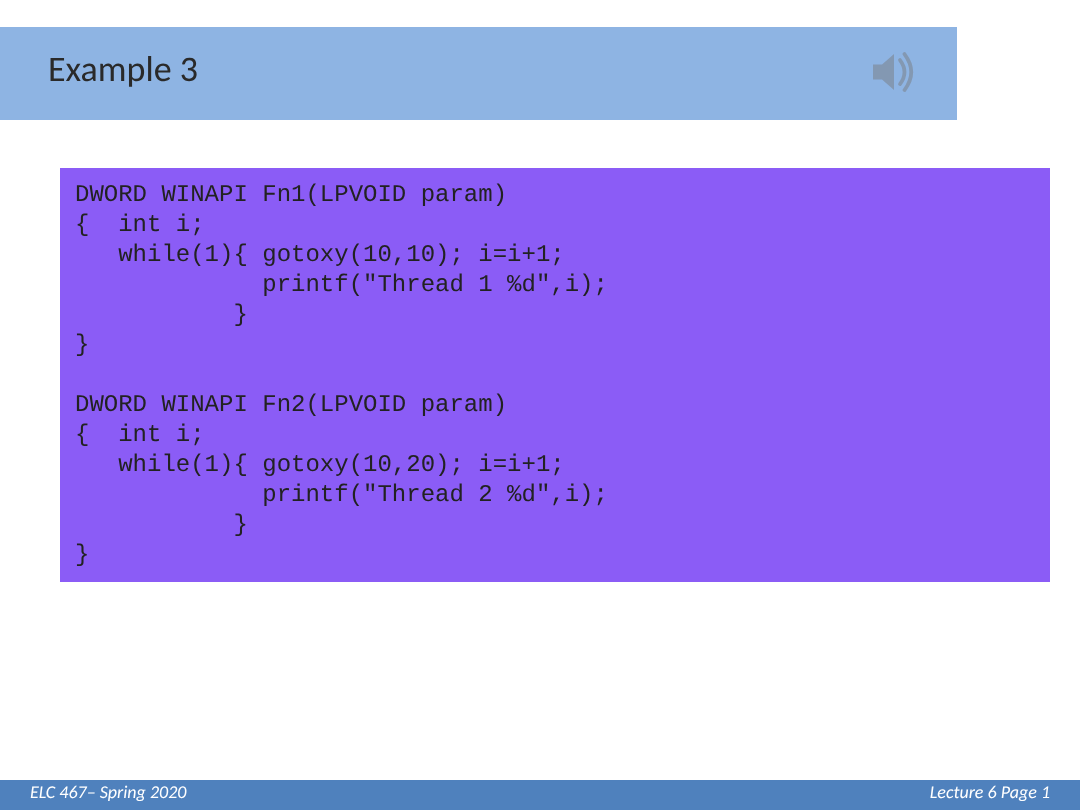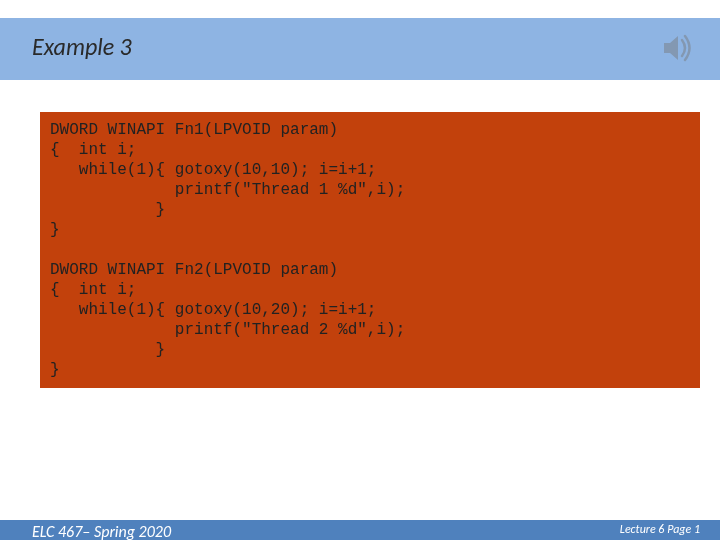--- a/index.html
+++ b/index.html
@@ -14,24 +14,23 @@
   .slide {
     position: relative;
     width: 720px;
     height: 540px;
     background: #fff;
   }
   .title-band {
     position: absolute;
     left: 0;
     top: 18px;
-    width: 720px;
+    width: 638px;
     height: 62px;
     background: #8eb4e3;
-    font-style: italic;
   }
   .title-text {
     position: absolute;
     left: 32px;
     top: 14px;
     font-size: 24px;
     color: #2a2a2a;
   }
   .audio-icon {
     position: absolute;
@@ -39,41 +38,41 @@
     top: 10px;
     width: 40px;
     height: 40px;
     opacity: 0.45;
   }
   .code-box {
     position: absolute;
     left: 40px;
     top: 112px;
     width: 640px;
-    background: #c2410c;
+    background: #8b5cf6;
     padding: 8px 10px;
     font-family: "Courier New", monospace;
     font-size: 16px;
     line-height: 1.25;
     color: #222;
     white-space: pre;
   }
   .footer-band {
     position: absolute;
     left: 0;
     bottom: 0;
     width: 720px;
     height: 20px;
     background: #4f81bd;
   }
   .footer-left {
     position: absolute;
-    left: 32px;
+    left: 20px;
     top: 2px;
-    font-size: 16px;
+    font-size: 12px;
     font-style: italic;
     color: #fff;
   }
   .footer-right {
     position: absolute;
     right: 20px;
     top: 2px;
     font-size: 12px;
     font-style: italic;
     color: #fff;

